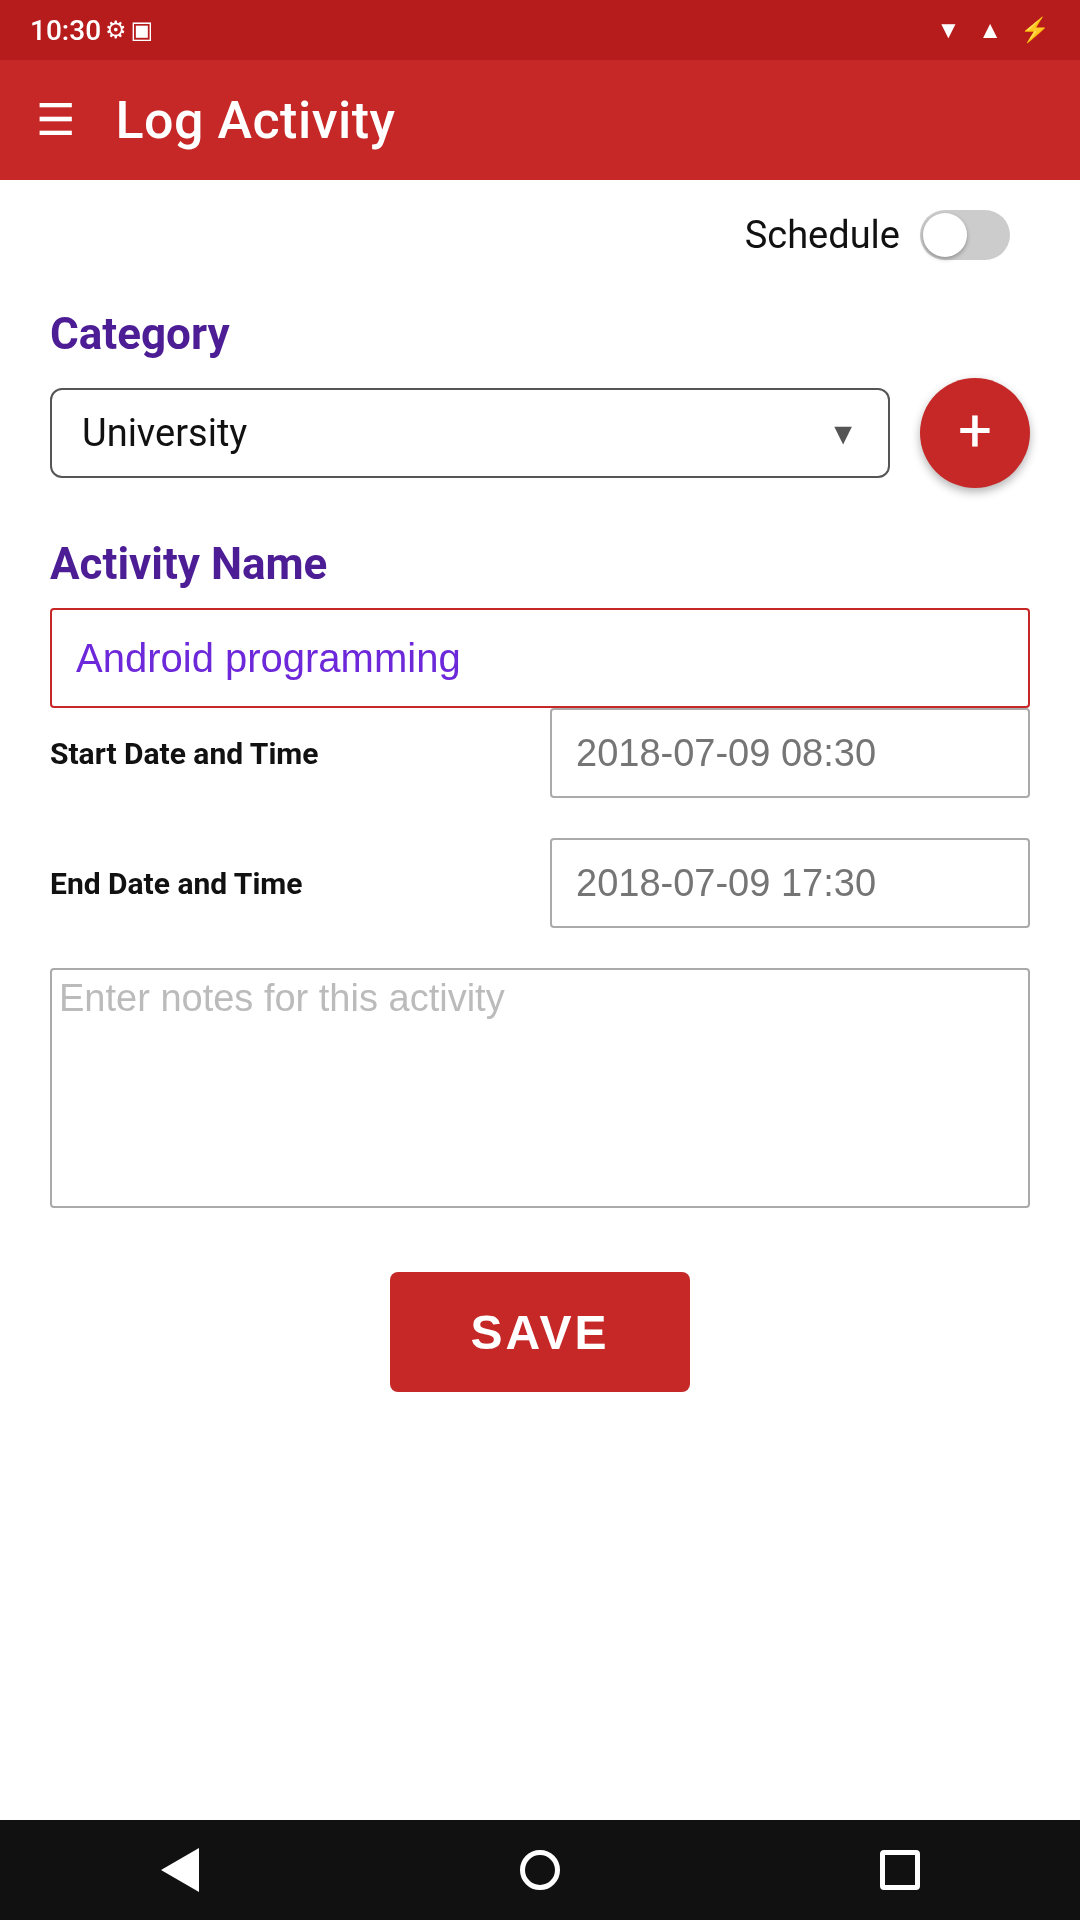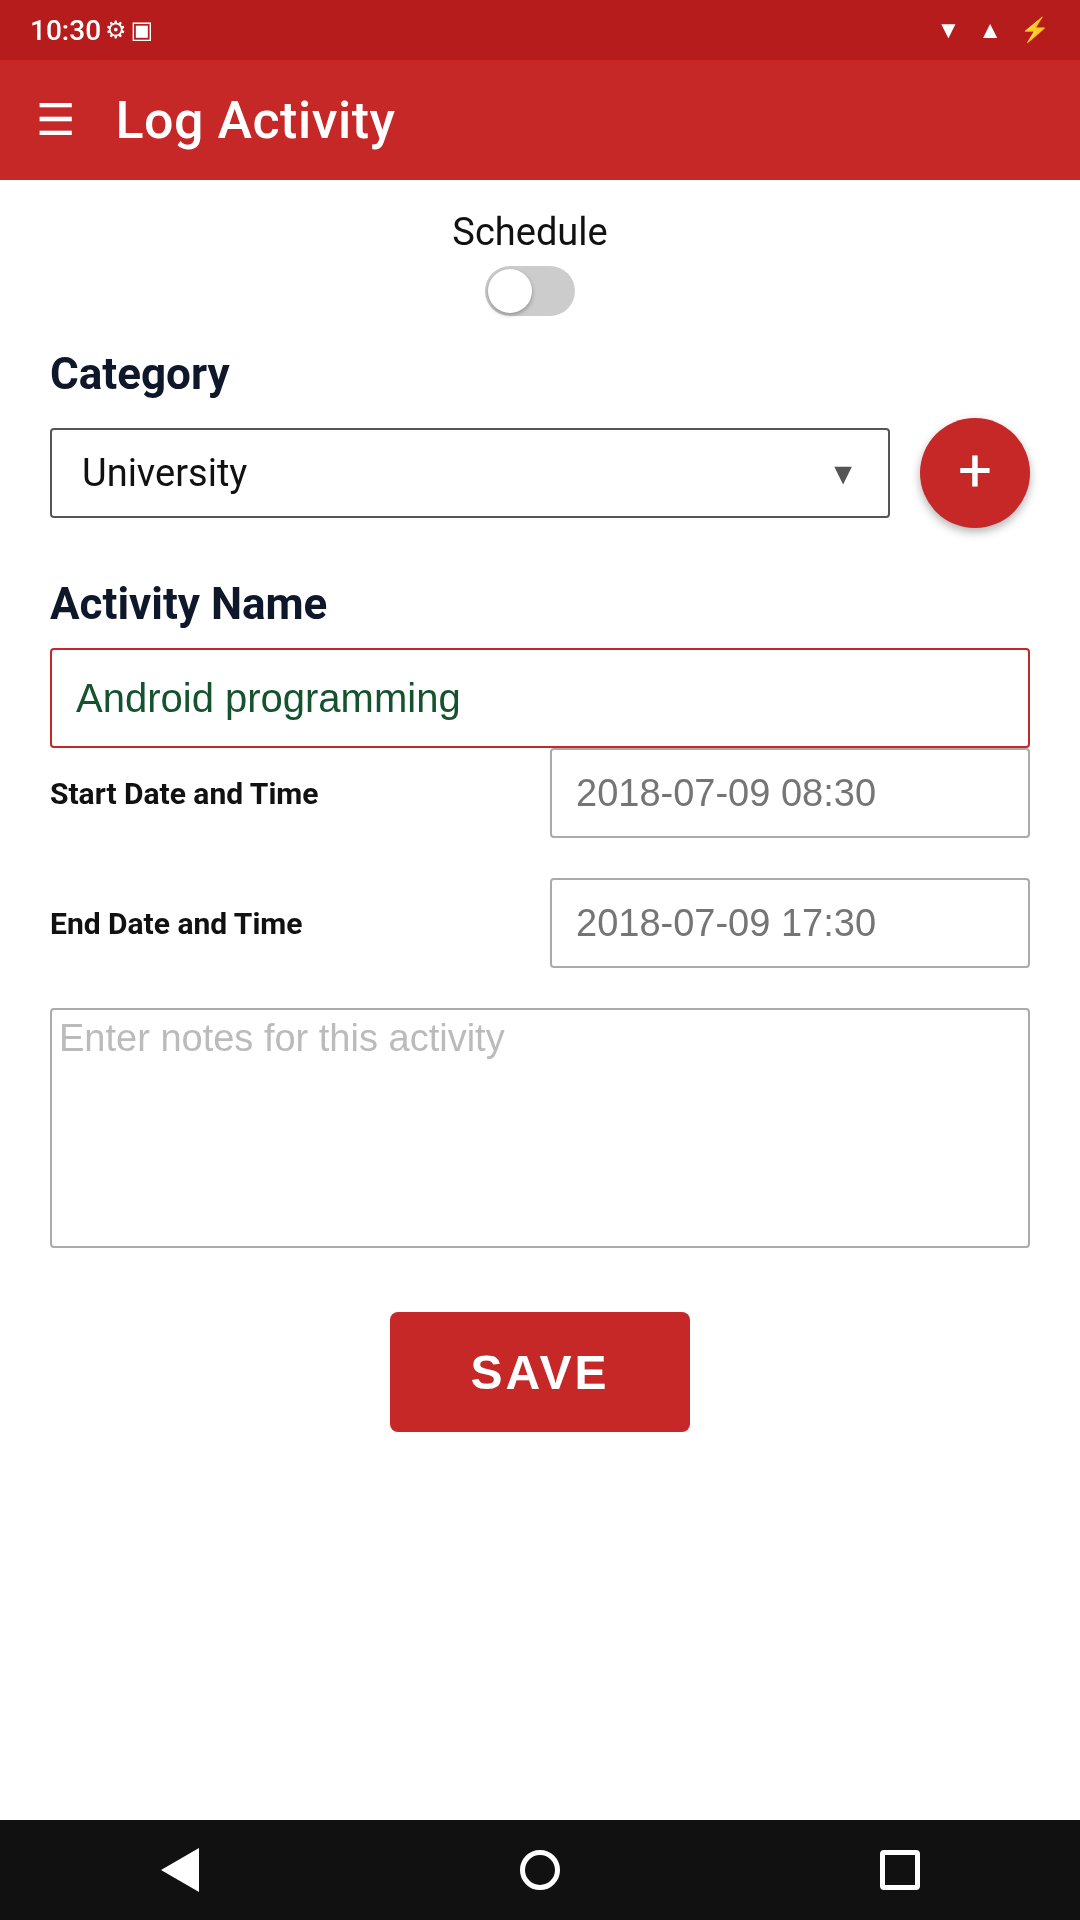--- a/index.html
+++ b/index.html
@@ -66,24 +66,23 @@
     .content {
       padding: 30px 50px 30px 50px;
       background: #fff;
     }
 
     
     .schedule-row {
       display: flex;
       justify-content: flex-end;
       align-items: center;
-      gap: 12px;
-      margin-bottom: 32px;
+      gap: 20px;
+      margin-bottom: 48px;
       padding-right: 20px;
-      flex-direction: column;
     }
     .schedule-label {
       font-size: 38px;
       color: #111;
     }
     
     .toggle {
       width: 90px;
       height: 50px;
       background: #ccc;
@@ -99,34 +98,34 @@
       position: absolute;
       top: 3px;
       left: 3px;
       box-shadow: 0 2px 4px rgba(0,0,0,0.3);
     }
 
     
     .section-label {
       font-size: 44px;
       font-weight: 700;
-      color: #0f172a;
+      color: #4c1d95;
       margin-bottom: 18px;
     }
     .category-row {
       display: flex;
       align-items: center;
       gap: 30px;
       margin-bottom: 50px;
     }
     .category-select {
       flex: 1;
       height: 90px;
       border: 2px solid #555;
-      border-radius: 4px;
+      border-radius: 12px;
       display: flex;
       align-items: center;
       justify-content: space-between;
       padding: 0 30px;
       font-size: 38px;
       color: #111;
       cursor: pointer;
       background: white;
     }
     .chevron-down {
@@ -155,21 +154,21 @@
     
     .activity-name-section {
     }
     .text-input {
       width: 100%;
       height: 100px;
       border: 2px solid #c62828;
       border-radius: 4px;
       font-size: 40px;
       padding: 0 24px;
-      color: #14532d;
+      color: #6d28d9;
       outline: none;
       background: white;
     }
     .text-input::placeholder {
       color: #aaa;
     }
 
     
     .datetime-row {
       display: flex;

